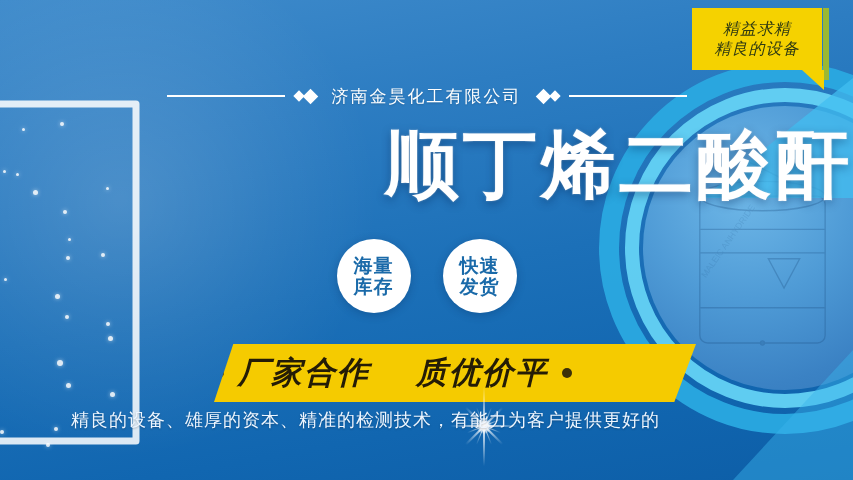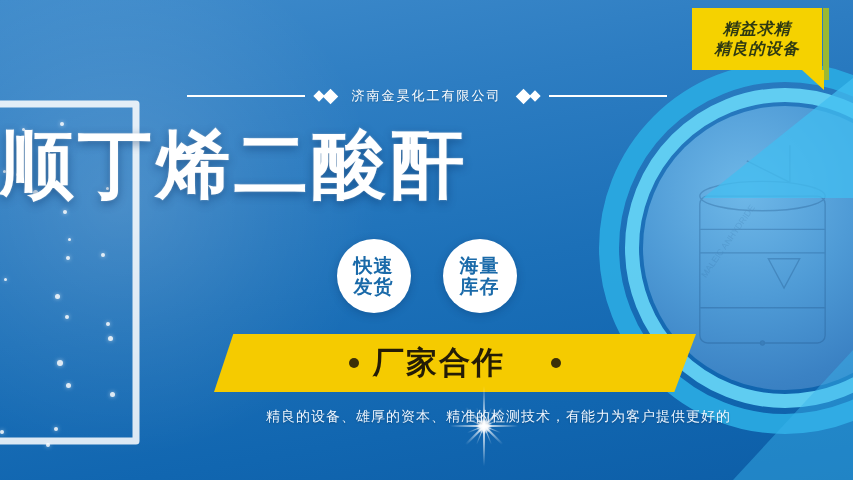--- a/index.html
+++ b/index.html
@@ -60,60 +60,60 @@
   .tag-stripe{
     position:absolute;left:823px;top:8px;width:6px;height:72px;background:#9bb832;
   }
   .tag-tail{
     position:absolute;left:802px;top:70px;width:22px;height:20px;background:#f5d200;
     clip-path:polygon(0% 0%,100% 0%,100% 100%);
   }
   .tag-txt{
     position:absolute;left:692px;top:8px;width:130px;height:62px;
     display:flex;flex-direction:column;align-items:center;justify-content:center;
-    color:#2f3a12;font-weight:bold;font-size:16px;line-height:1.24;letter-spacing:1px;
+    color:#2f3a12;font-weight:normal;font-size:16px;line-height:1.24;letter-spacing:1px;
     font-style:italic;
   }
   
   .company-row{
     position:absolute;left:0;top:82px;width:853px;height:28px;
     display:flex;align-items:center;justify-content:center;gap:10px;
   }
   .rule{height:2px;background:#ffffff;width:118px;}
   .diamonds{display:flex;align-items:center;gap:2px;}
   .dia{width:11px;height:11px;background:#fff;transform:rotate(45deg);}
   .dia.sm{width:8px;height:8px;}
   .company-name{
-    color:#ffffff;font-size:13px;letter-spacing:2px;white-space:nowrap;
+    color:#ffffff;font-size:17px;letter-spacing:2px;white-space:nowrap;
     padding:0 6px;text-shadow:0 1px 2px rgba(0,0,0,.18);
   }
   
   .title{
-    position:absolute;left:0;top:128px;width:853px;text-align:left;
+    position:absolute;left:0;top:128px;width:853px;text-align:right;
     color:#ffffff;font-size:74px;font-weight:bold;letter-spacing:4px;
     line-height:1;
     text-shadow:0 3px 10px rgba(0,40,90,.45),0 0 2px rgba(255,255,255,.5);
   }
   
   .features{
     position:absolute;left:0;top:236px;width:853px;height:80px;
     display:flex;align-items:center;justify-content:center;gap:32px;
   }
   .feat{
     width:74px;height:74px;border-radius:50%;background:#ffffff;
     display:flex;flex-direction:column;align-items:center;justify-content:center;
     color:#1a6aa9;font-weight:bold;font-size:19px;line-height:1.12;letter-spacing:1px;
     box-shadow:0 2px 8px rgba(0,30,70,.25);
   }
   
   .slogan{
-    position:absolute;left:214px;top:334px;width:482px;height:58px;
+    position:absolute;left:214px;top:344px;width:482px;height:58px;
     background:#f5cb00;
     clip-path:polygon(4.0% 0%,100% 0%,95.5% 100%,0% 100%);
-    display:flex;align-items:center;justify-content:center;
+    display:flex;align-items:center;justify-content:flex-start;font-style:italic;
   }
   .slogan-inner{
     display:flex;align-items:center;gap:14px;
     color:#241c06;font-weight:bold;font-size:31px;letter-spacing:2px;white-space:nowrap;
   }
   .slogan-bullet{
     width:10px;height:10px;border-radius:50%;background:#3b2f08;flex:none;
   }
   .slogan-gap{display:inline-block;width:18px;}
   
@@ -123,22 +123,22 @@
   .sp-core{
     position:absolute;left:50%;top:50%;width:16px;height:16px;transform:translate(-50%,-50%);
     border-radius:50%;background:radial-gradient(circle,#ffffff 0%,rgba(255,255,255,.75) 40%,rgba(255,255,255,0) 72%);
   }
   .sp-ray{
     position:absolute;left:50%;top:50%;background:linear-gradient(to bottom,rgba(255,255,255,0),rgba(255,255,255,.95),rgba(255,255,255,0));
     transform-origin:50% 50%;
   }
   
   .tagline{
-    position:absolute;left:0;top:408px;width:731px;text-align:right;
-    color:#eef6ff;font-size:14px;letter-spacing:1px;
+    position:absolute;left:0;top:408px;width:731px;text-align:center;
+    color:#eef6ff;font-size:18px;letter-spacing:1px;
     text-shadow:0 1px 2px rgba(0,0,0,.25);
   }
 </style>
 </head>
 <body>
 
 <div class="banner">
 
   <div class="bg-glow"></div>
 
@@ -214,34 +214,35 @@
       <span class="dia"></span>
       <span class="dia sm"></span>
     </div>
     <div class="rule"></div>
   </div>
 
   <div class="title">顺丁烯二酸酐</div>
 
   <div class="features">
     <div class="feat">
+      <span>海量</span>
+      <span>库存</span>
+    </div>
+    <div class="feat">
       <span>快速</span>
       <span>发货</span>
-    </div>
-    <div class="feat">
-      <span>海量</span>
-      <span>库存</span>
     </div>
   </div>
 
   <div class="slogan">
     <div class="slogan-inner">
       <span class="slogan-bullet"></span>
       <span>厂家合作</span>
       <span class="slogan-gap"></span>
+      <span>质优价平</span>
       <span class="slogan-bullet"></span>
     </div>
   </div>
 
   <div class="sparkle">
     <span class="sp-ray" style="width:2px;height:80px;transform:translate(-50%,-50%) rotate(0deg);"></span>
     <span class="sp-ray" style="width:2px;height:68px;transform:translate(-50%,-50%) rotate(90deg);"></span>
     <span class="sp-ray" style="width:1.5px;height:52px;transform:translate(-50%,-50%) rotate(45deg);"></span>
     <span class="sp-ray" style="width:1.5px;height:52px;transform:translate(-50%,-50%) rotate(-45deg);"></span>
     <span class="sp-ray" style="width:1px;height:40px;transform:translate(-50%,-50%) rotate(22deg);"></span>

